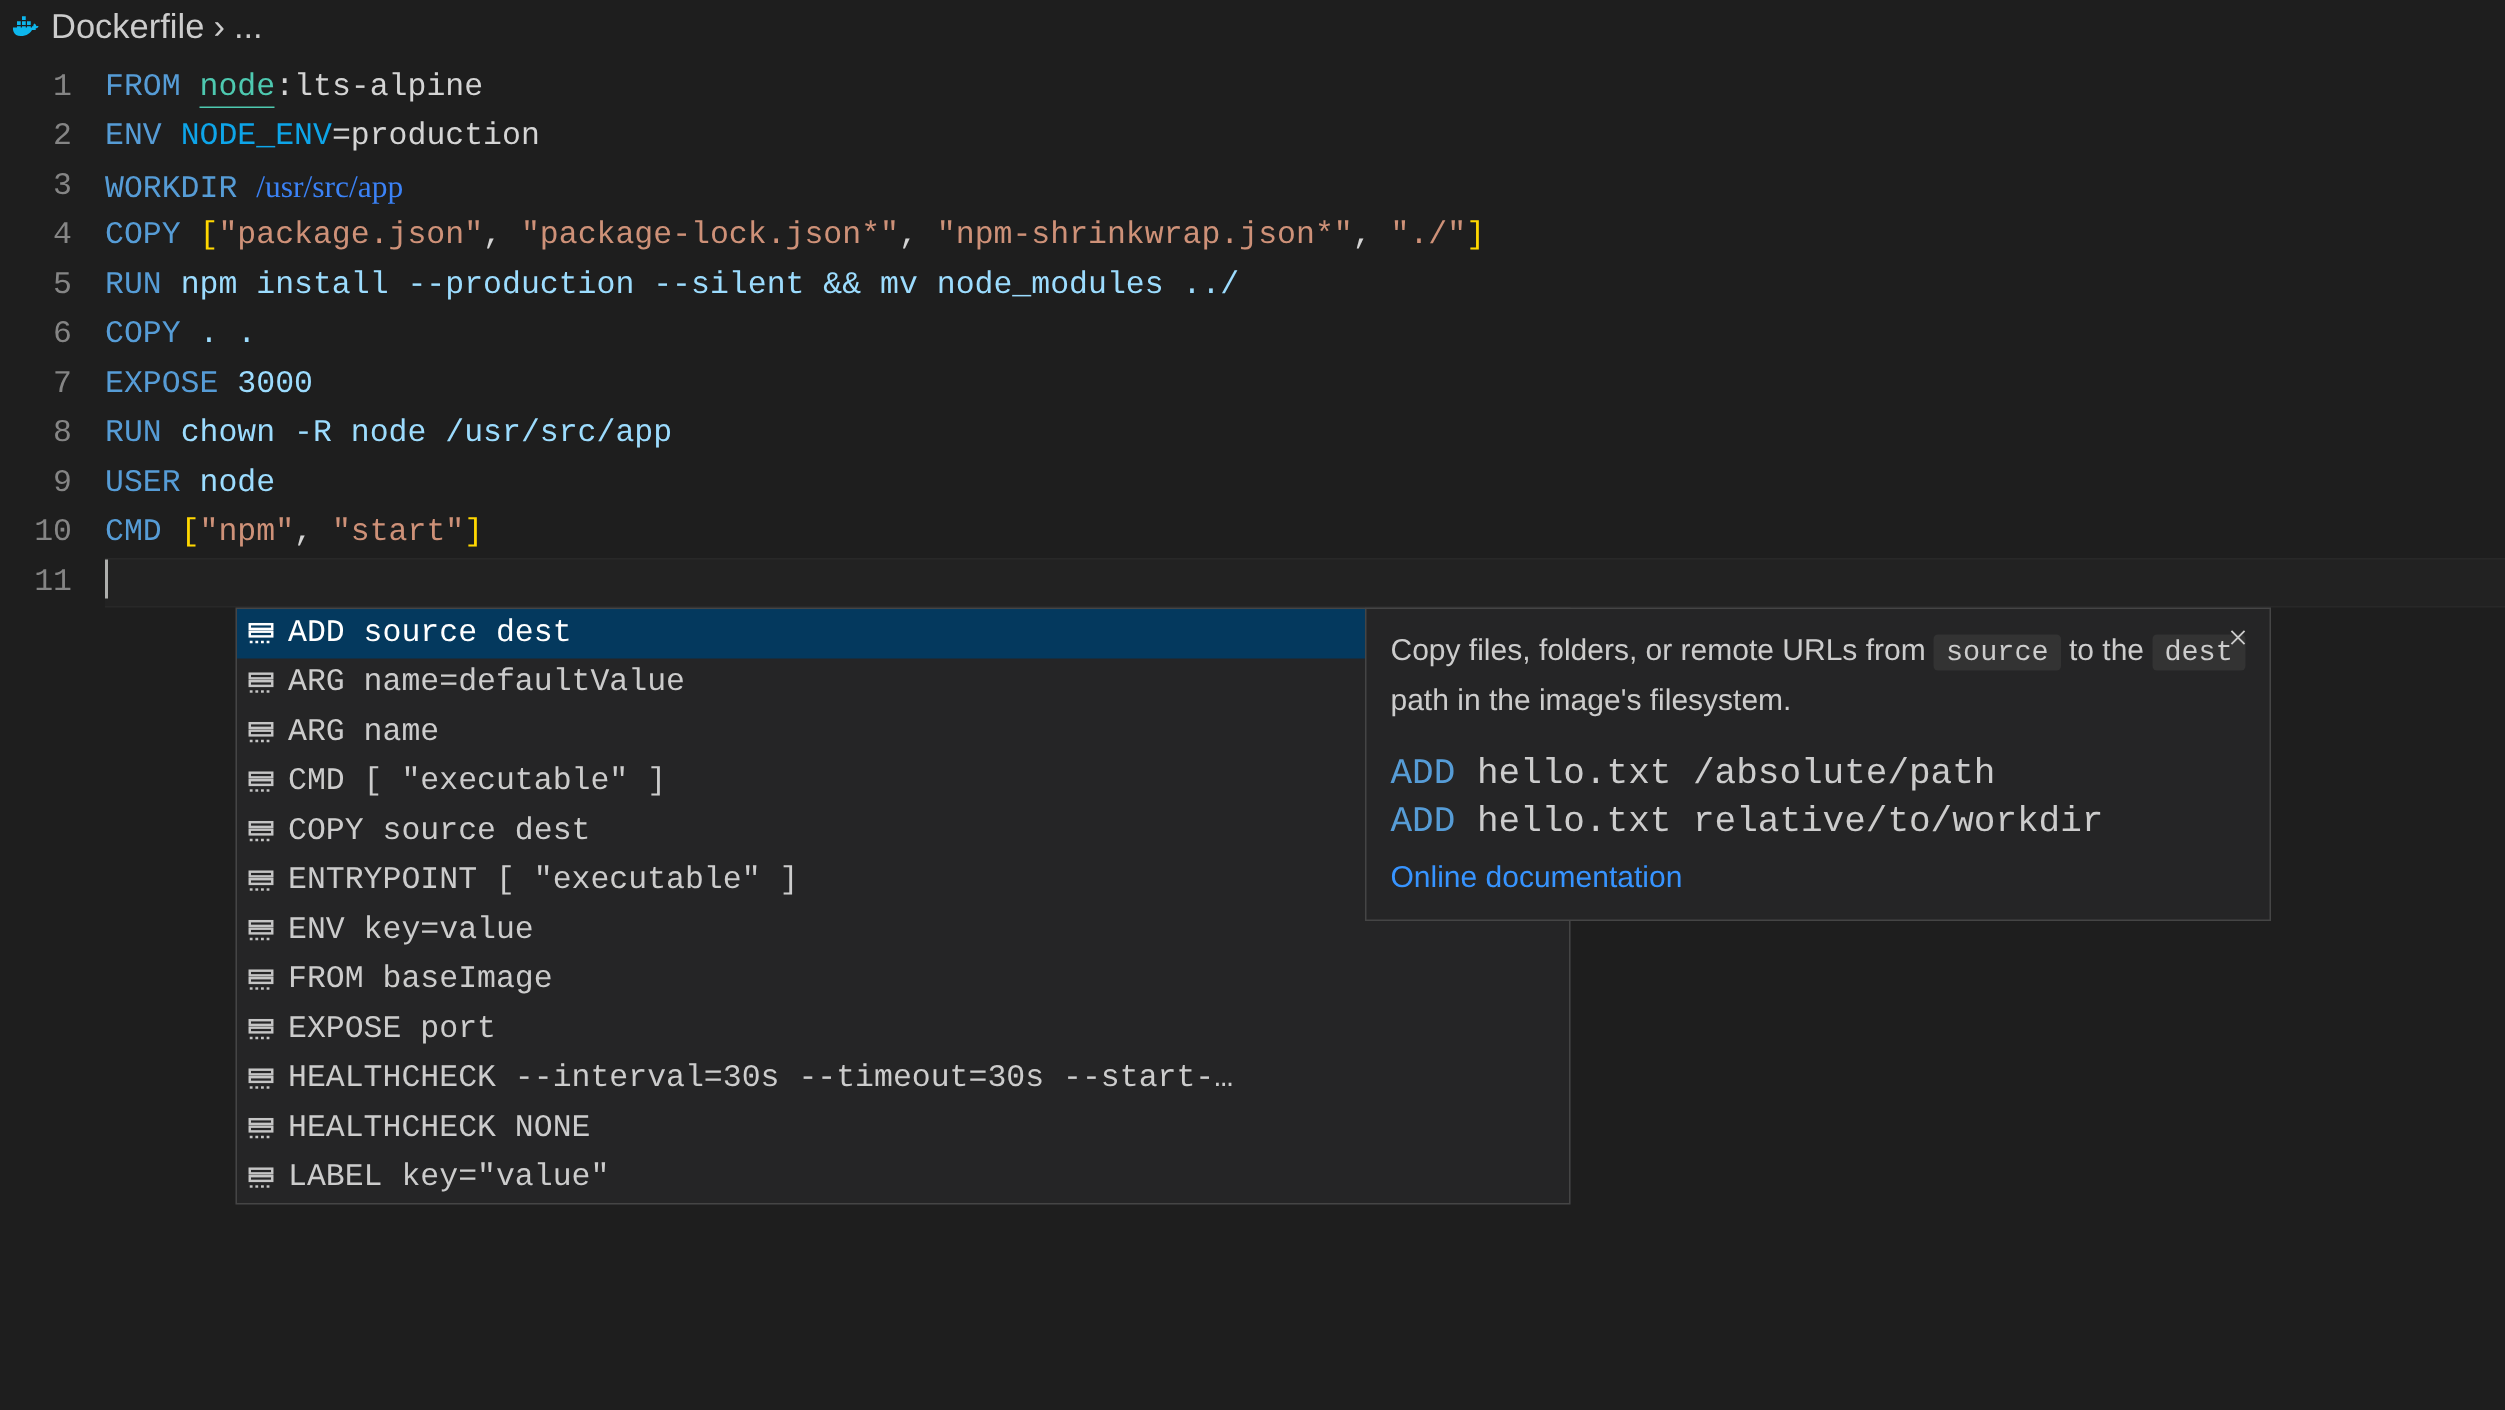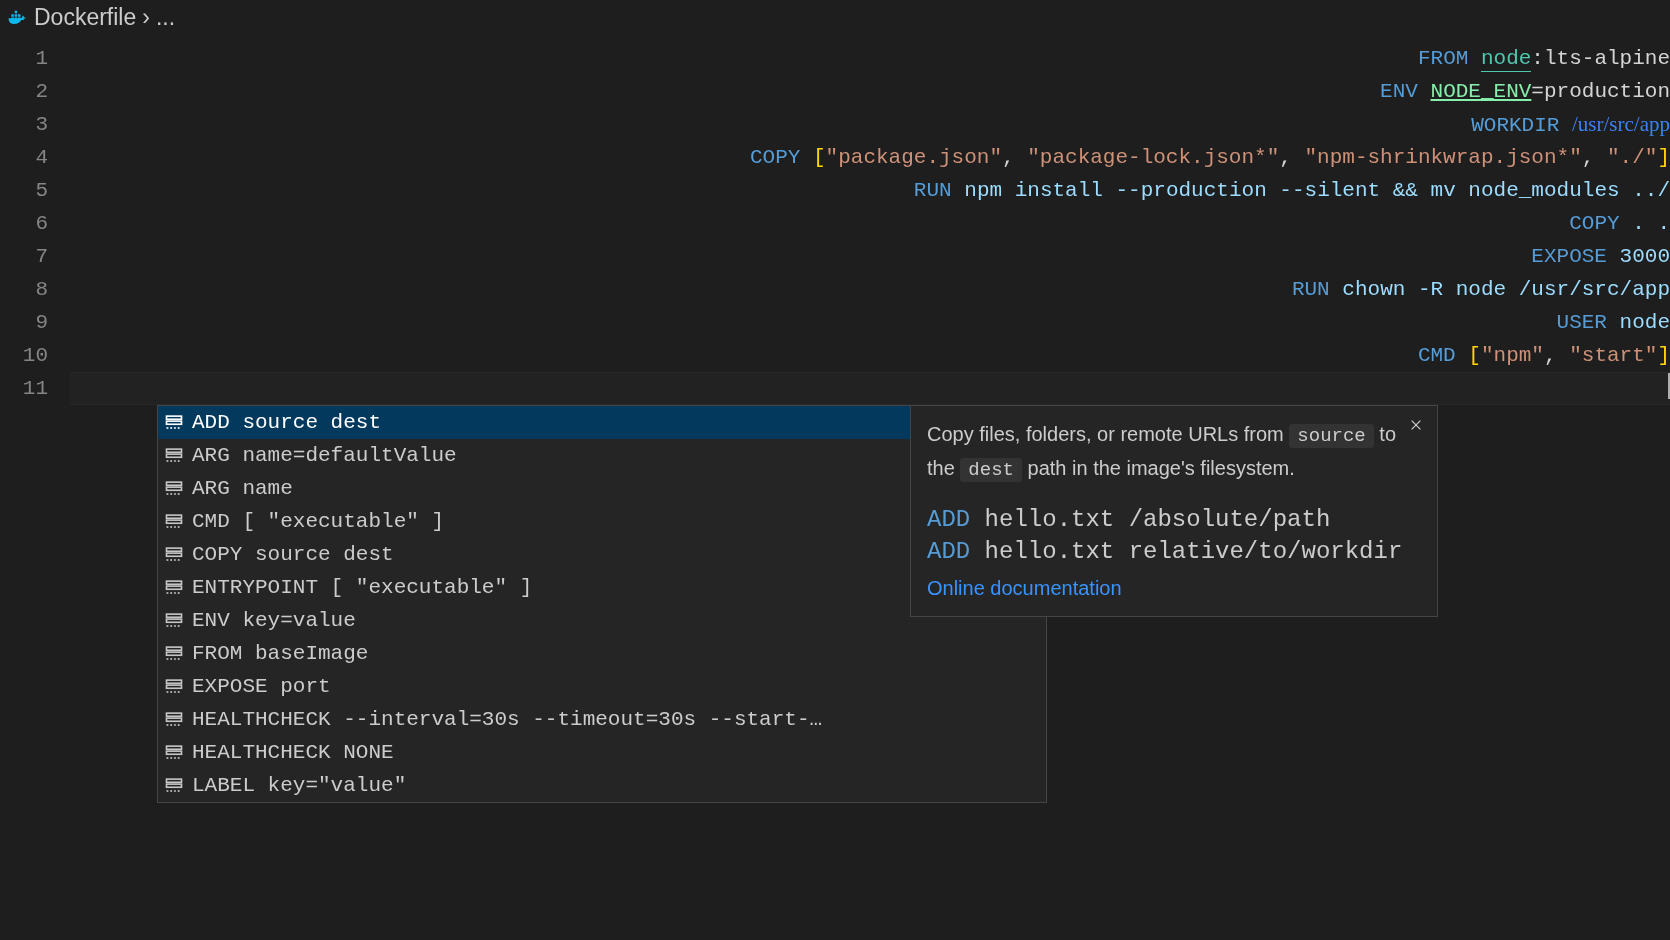--- a/index.html
+++ b/index.html
@@ -54,35 +54,34 @@
     .code-area {
       flex: 1;
       padding-top: 8px;
       font-size: 21px;
       line-height: 33px;
       position: relative;
     }
     .code-line {
       height: 33px;
       white-space: pre;
-      text-align: right;
     }
     .code-line.cursor-line {
       background: rgba(255,255,255,0.02);
       border: 1px solid #282828;
       border-left: none;
       border-right: none;
     }
     .tk-keyword { color: #569cd6; }
     .tk-image { color: #4ec9b0; }
     .tk-image-underline { border-bottom: 1px solid #4ec9b0; padding-bottom: 1px; }
     .tk-path { color: #3b82f6; font-family: Liberation Serif, serif; }
     .tk-string { color: #ce9178; }
     .tk-bracket { color: #ffd700; }
-    .tk-var { color: #86efac; text-decoration: underline; }
+    .tk-var { color: #0ea5e9; }
     .tk-arg { color: #9cdcfe; }
     .tk-plain { color: #d4d4d4; }
     .tk-cmd { color: #9cdcfe; }
     .cursor {
       display: inline-block;
       width: 2px;
       height: 26px;
       background: #aeafad;
       vertical-align: text-bottom;
       margin-bottom: 2px;
@@ -126,21 +125,21 @@
     .suggest-label {
       white-space: nowrap;
       overflow: hidden;
       text-overflow: ellipsis;
     }
 
     .detail-widget {
       position: absolute;
       top: 371px;
       left: 840px;
-      width: 528px;
+      width: 604px;
       background: #252526;
       border: 1px solid #454545;
       padding: 12px 16px;
       font-family: -apple-system, BlinkMacSystemFont, 'Segoe UI', sans-serif;
       font-size: 20px;
       line-height: 32px;
       color: #cccccc;
     }
     .detail-close {
       position: absolute;

